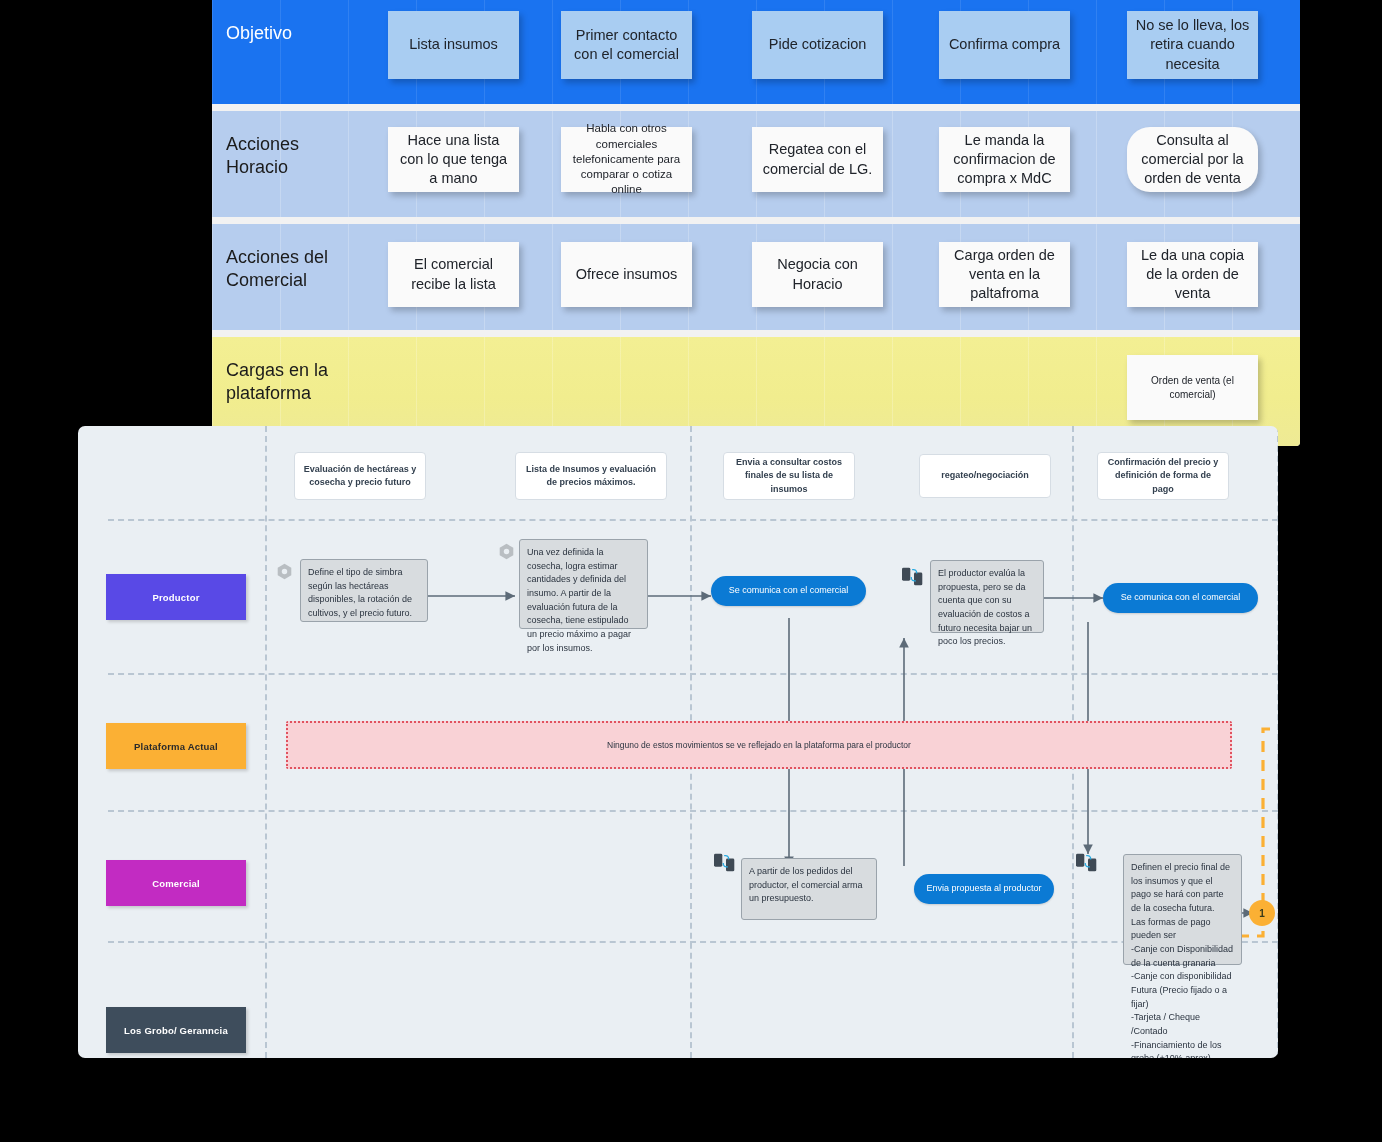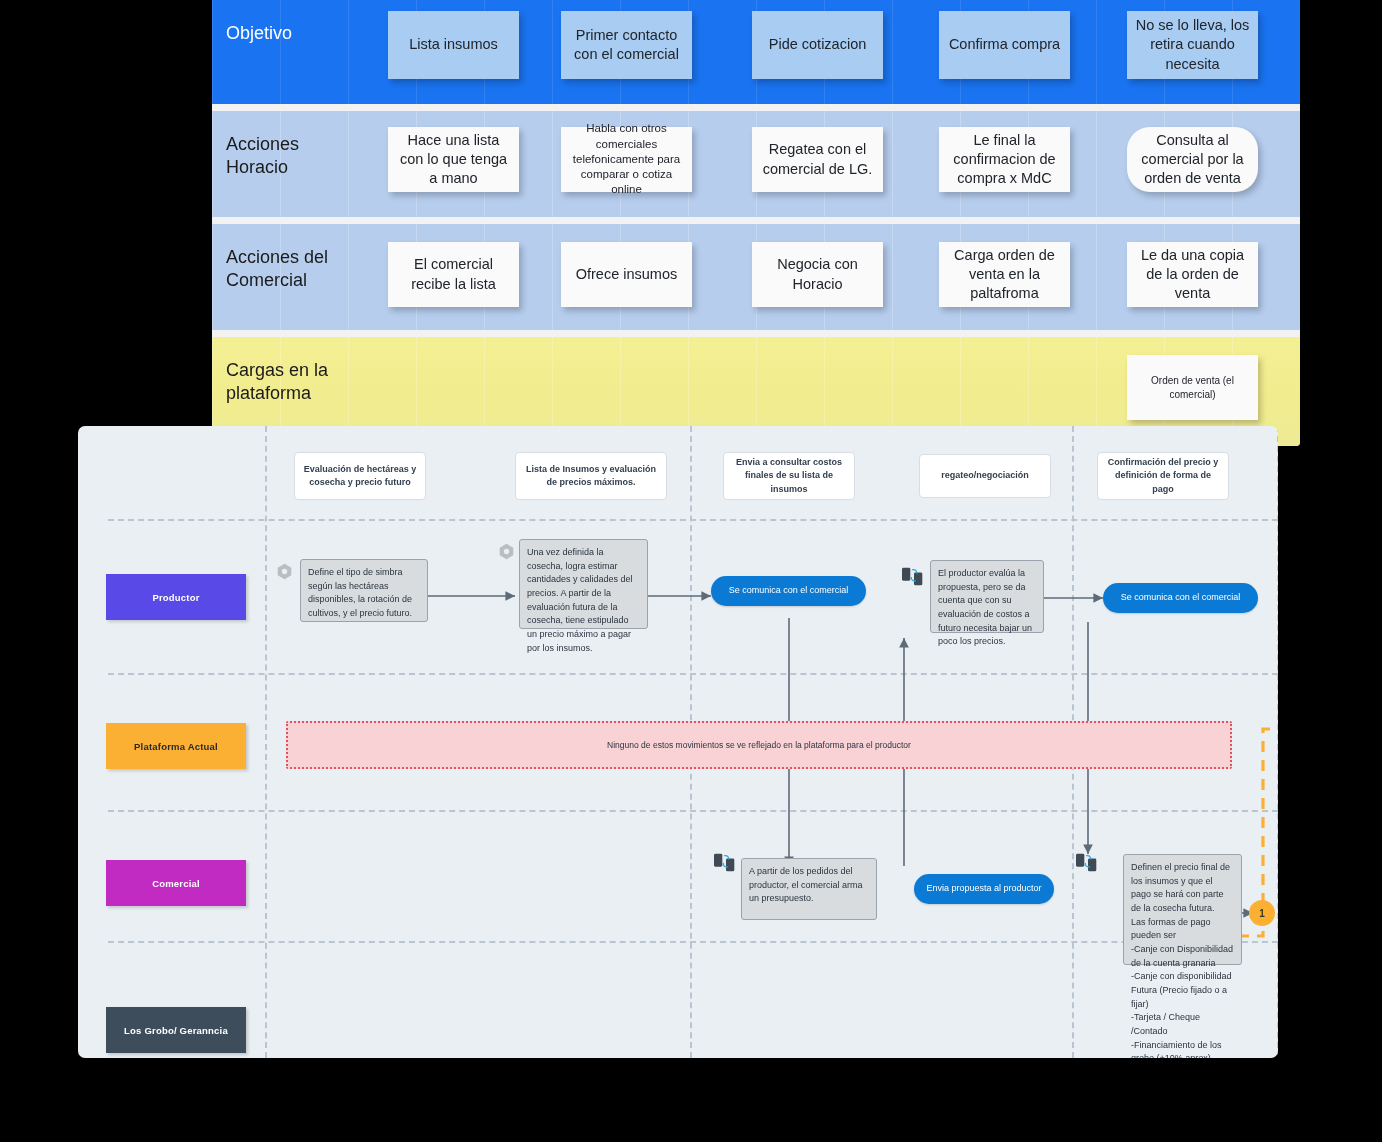--- a/index.html
+++ b/index.html
@@ -109,21 +109,21 @@
     <div class="note blue big" style="left:915px;top:17px;width:131px;height:68px;">No se lo lleva, los retira cuando necesita</div>
   </div>
 
   <div class="jrow" id="row-horacio">
     <div class="jgrid"></div>
     <div class="lane-label">Acciones
 Horacio</div>
     <div class="note white big" style="left:176px;top:16px;width:131px;height:65px;">Hace una lista con lo que tenga a mano</div>
     <div class="note white" style="left:349px;top:16px;width:131px;height:65px;font-size:11.5px;">Habla con otros comerciales telefonicamente para comparar o cotiza online</div>
     <div class="note white big" style="left:540px;top:16px;width:131px;height:65px;">Regatea con el comercial de LG.</div>
-    <div class="note white big" style="left:727px;top:16px;width:131px;height:65px;">Le final la confirmacion de compra x MdC</div>
+    <div class="note white big" style="left:727px;top:16px;width:131px;height:65px;">Le manda la confirmacion de compra x MdC</div>
     <div class="note white big" style="left:915px;top:16px;width:131px;height:65px;border-radius:23px;">Consulta al comercial por la orden de venta</div>
   </div>
 
   <div class="jrow" id="row-comercial">
     <div class="jgrid"></div>
     <div class="lane-label">Acciones del
 Comercial</div>
     <div class="note white big" style="left:176px;top:18px;width:131px;height:65px;">El comercial recibe la lista</div>
     <div class="note white big" style="left:349px;top:18px;width:131px;height:65px;">Ofrece insumos</div>
     <div class="note white big" style="left:540px;top:18px;width:131px;height:65px;">Negocia con Horacio</div>
@@ -220,21 +220,21 @@
   <div class="syncicon" style="left:998px;top:426px;">
     <svg viewBox="0 0 26 22">
         <rect x="0" y="2" width="9" height="14" rx="1.6" fill="#3f4a55"></rect>
         <rect x="13" y="7" width="9" height="14" rx="1.6" fill="#3f4a55"></rect>
         <path d="M11,4 q5,-1 5,4" fill="none" stroke="#29abe2" stroke-width="1.4"></path>
         <path d="M15,16 q-5,1 -5,-4" fill="none" stroke="#29abe2" stroke-width="1.4"></path>
       </svg>
   </div>
 
   <div class="gbox" style="left:222px;top:133px;width:128px;height:63px;">Define el tipo de simbra según las hectáreas disponibles, la rotación de cultivos, y el precio futuro.</div>
-  <div class="gbox" style="left:441px;top:113px;width:129px;height:90px;">Una vez definida la cosecha, logra estimar cantidades y calidades del precios. A partir de la evaluación futura de la cosecha, tiene estipulado un precio máximo a pagar por los insumos.</div>
+  <div class="gbox" style="left:441px;top:113px;width:129px;height:90px;">Una vez definida la cosecha, logra estimar cantidades y definida del insumo. A partir de la evaluación futura de la cosecha, tiene estipulado un precio máximo a pagar por los insumos.</div>
   <div class="pill" style="left:633px;top:150px;width:155px;height:30px;">Se comunica con el comercial</div>
   <div class="gbox" style="left:852px;top:134px;width:114px;height:73px;">El productor evalúa la propuesta, pero se da cuenta que con su evaluación de costos a futuro necesita bajar un poco los precios.</div>
   <div class="pill" style="left:1025px;top:157px;width:155px;height:30px;">Se comunica con el comercial</div>
 
   <div id="alert-band" style="left:208px;top:295px;width:946px;height:48px;">Ninguno de estos movimientos se ve reflejado en la plataforma para el productor</div>
 
   <div class="gbox" style="left:663px;top:432px;width:136px;height:62px;">A partir de los pedidos del productor, el comercial arma un presupuesto.</div>
   <div class="pill" style="left:836px;top:448px;width:140px;height:30px;">Envia propuesta al productor</div>
   <div class="gbox" style="left:998px;top:428px;width:119px;height:111px;white-space:pre-line;margin-left:47px;">Definen el precio final de los insumos y que el pago se hará con parte de la cosecha futura.
 Las formas de pago pueden ser

